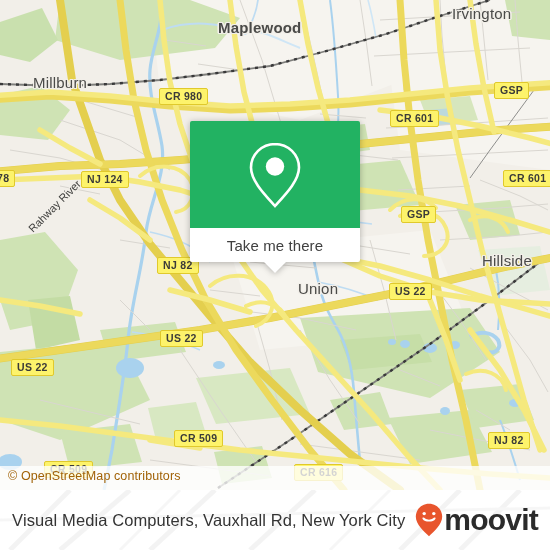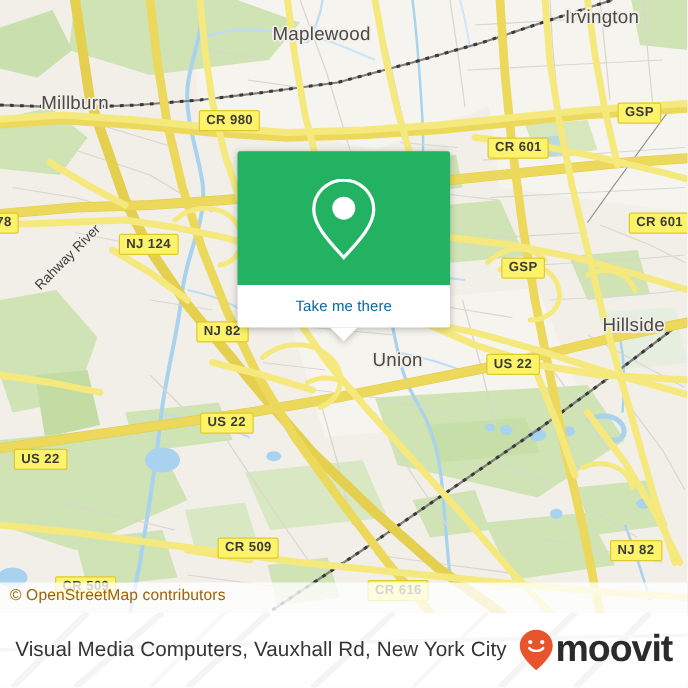--- a/index.html
+++ b/index.html
@@ -99,22 +99,22 @@
     width: 170px;
     height: 34px;
     background: #ffffff;
     border-radius: 0 0 2px 2px;
     display: flex;
     align-items: center;
     justify-content: center;
     position: relative;
   }
   #popup-foot-label {
-    color: #0369a1;
-    font-size: 12px;
+    color: #404040;
+    font-size: 15px;
     letter-spacing: .1px;
   }
   #popup-tail {
     position: absolute;
     left: 50%;
     top: 34px;
     margin-left: -11px;
     width: 0; height: 0;
     border-left: 11px solid transparent;
     border-right: 11px solid transparent;
@@ -329,33 +329,33 @@
         <path d="M140 176 C156 162 180 164 190 180 C198 194 190 210 176 212"></path>
         <path d="M400 216 C418 206 440 212 446 228 C452 244 440 256 424 256"></path>
         <path d="M390 210 C404 196 424 196 436 208"></path>
         <path d="M470 220 C486 212 502 218 508 232"></path>
         <path d="M246 306 C262 298 280 304 286 318"></path>
         <path d="M466 374 C484 366 502 374 506 390"></path>
       </g>
     </svg>
 
     <div class="layer">
-      <div class="place" style="left:218px; top:19px;">Maplewood</div>
+      <div class="place" style="left:218px; top:19px;font-weight:bold;">Maplewood</div>
       <div class="place" style="left:452px; top:5px;">Irvington</div>
       <div class="place" style="left:33px; top:74px;">Millburn</div>
       <div class="place" style="left:298px; top:280px;text-align:right;">Union</div>
       <div class="place" style="left:482px; top:252px;">Hillside</div>
 
       <div class="riverlabel" style="left:26px; top:226px; transform: rotate(-45deg); transform-origin: left top;">Rahway River</div>
 
       <div class="shield" style="left:159px; top:88px;">CR 980</div>
       <div class="shield" style="left:494px; top:82px;">GSP</div>
       <div class="shield" style="left:390px; top:110px;">CR 601</div>
       <div class="shield" style="left:-9px; top:170px;">78</div>
-      <div class="shield" style="left:81px; top:187px;margin-left:14px;">NJ 124</div>
+      <div class="shield" style="left:81px; top:171px;">NJ 124</div>
       <div class="shield" style="left:503px; top:170px;">CR 601</div>
       <div class="shield" style="left:401px; top:206px;">GSP</div>
       <div class="shield" style="left:157px; top:257px;">NJ 82</div>
       <div class="shield" style="left:389px; top:283px;">US 22</div>
       <div class="shield" style="left:160px; top:330px;">US 22</div>
       <div class="shield" style="left:11px; top:359px;">US 22</div>
       <div class="shield" style="left:174px; top:430px;">CR 509</div>
       <div class="shield" style="left:488px; top:432px;">NJ 82</div>
       <div class="shield" style="left:44px; top:461px;">CR 509</div>
       <div class="shield" style="left:294px; top:464px;">CR 616</div>

